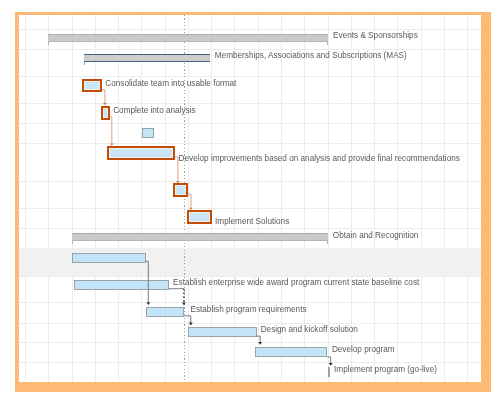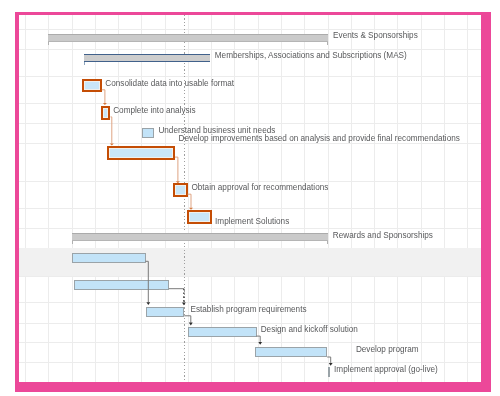--- a/index.html
+++ b/index.html
@@ -1,17 +1,17 @@
 <!DOCTYPE html>
 <html><head>
 <meta charset="utf-8">
 <style>
   html,body{margin:0;padding:0;background:#ffffff;}
   body{width:500px;height:396px;overflow:hidden;font-family:"Liberation Sans",sans-serif;}
-  #frame{position:absolute;left:15.4px;top:11.9px;width:475.6px;height:380.4px;background:#ec4899;}
+  #frame{position:absolute;left:15.4px;top:11.9px;width:475.6px;height:380.4px;background:#fdba74;}
   #plot{position:absolute;left:3.6px;top:3.1px;width:462.5px;height:366.8px;overflow:hidden;background:#ffffff;}
   .vgrid{position:absolute;width:1px;top:0;bottom:0;background:#ececec;}
   .hgrid{position:absolute;height:1px;left:0;right:0;background:#ececec;}
   .band{position:absolute;left:0;right:0;background:#f1f1f1;}
   .dotline{position:absolute;width:1px;top:0;bottom:0;
            background-image:repeating-linear-gradient(to bottom,#9e9e9e 0 1.1px,rgba(255,255,255,0) 1.1px 3.4px);}
   .lbl{position:absolute;font-size:8.2px;color:#58595b;white-space:nowrap;line-height:1;}
   .sbar{position:absolute;background:#cacaca;box-sizing:border-box;border-top:1px solid #ababab;border-bottom:1px solid #b5b5b5;}
   .stick{position:absolute;width:1px;background:#b0b0b0;}
   .dbar{position:absolute;background:#cdcdcd;box-sizing:border-box;border-top:1.4px solid #41618b;border-bottom:1.4px solid #41618b;}
@@ -62,45 +62,44 @@
       <div class="band" style="top: 233.1px; height: 27.8px;"></div>
       <div class="dotline" style="left: 165.2px;"></div>
       <div class="sbar" style="left: 29.4px; top: 18.9px; width: 279.6px; height: 7.9px;"></div>
       <div class="stick" style="left: 29.4px; top: 26.8px; height: 3px;"></div>
       <div class="stick" style="left: 308px; top: 26.8px; height: 3px;"></div>
       <div class="lbl" style="left: 314.1px; top: 17.4px;">Events &amp; Sponsorships</div>
       <div class="dbar" style="left: 64.7px; top: 38.7px; width: 126.3px; height: 8.1px;"></div>
       <div class="stick" style="left: 64.7px; top: 46.8px; height: 3px; background: rgb(143, 166, 190);"></div>
       <div class="lbl" style="left: 195.8px; top: 37.5px;">Memberships, Associations and Subscriptions (MAS)</div>
       <div class="obox" style="left: 62.6px; top: 63.8px; width: 20.2px; height: 13.2px;"></div>
-      <div class="lbl" style="left: 86.3px; top: 64.7px;">Consolidate data into usable format</div>
+      <div class="lbl" style="left: 86.3px; top: 64.7px;">Consolidate team into usable format</div>
       <div class="obox" style="left: 81.7px; top: 90.8px; width: 9.8px; height: 13.8px;"></div>
       <div class="lbl" style="left: 94.2px; top: 91.9px;">Complete into analysis</div>
       <div class="pbox" style="left: 123.3px; top: 113.2px; width: 11.5px; height: 9.7px;"></div>
-      <div class="lbl" style="left: 139.4px; top: 111.8px;">Understand business unit needs</div>
       <div class="obox" style="left: 88px; top: 130.8px; width: 68px; height: 13.8px;"></div>
-      <div class="lbl" style="left: 159.6px; top: 120px;">Develop improvements based on analysis and provide final recommendations</div>
+      <div class="lbl" style="left: 159.6px; top: 140px;">Develop improvements based on analysis and provide final recommendations</div>
       <div class="obox" style="left: 154.3px; top: 168.4px; width: 14.3px; height: 13.6px;"></div>
-      <div class="lbl" style="left: 172.4px; top: 169.1px;">Obtain approval for recommendations</div>
       <div class="obox" style="left: 167.6px; top: 195.1px; width: 25px; height: 13.6px;"></div>
       <div class="lbl" style="left: 196.1px; top: 203px;">Implement Solutions</div>
       <div class="sbar" style="left: 53.2px; top: 217.9px; width: 255.9px; height: 8.1px;"></div>
       <div class="stick" style="left: 53.2px; top: 226px; height: 3px;"></div>
       <div class="stick" style="left: 308.1px; top: 226px; height: 3px;"></div>
-      <div class="lbl" style="left: 313.8px; top: 216.9px;">Rewards and Sponsorships</div>
+      <div class="lbl" style="left: 313.8px; top: 216.9px;">Obtain and Recognition</div>
       <div class="pbox" style="left: 53.5px; top: 238.3px; width: 73.1px; height: 9.7px;"></div>
       <div class="pbox" style="left: 54.7px; top: 264.6px; width: 95.2px; height: 10px;"></div>
+      <div class="lbl" style="left: 154.1px; top: 264px;">Establish enterprise wide award program current state baseline cost</div>
       <div class="pbox" style="left: 127.4px; top: 292px; width: 37.8px; height: 9.6px;"></div>
       <div class="lbl" style="left: 171.5px; top: 291px;">Establish program requirements</div>
       <div class="pbox" style="left: 169.1px; top: 312.4px; width: 68.5px; height: 9.8px;"></div>
       <div class="lbl" style="left: 241.7px; top: 311.5px;">Design and kickoff solution</div>
       <div class="pbox" style="left: 236.3px; top: 332.2px; width: 71.9px; height: 9.6px;"></div>
-      <div class="lbl" style="left: 312.9px; top: 331.5px; margin-left: 24px;">Develop program</div>
+      <div class="lbl" style="left: 312.9px; top: 331.5px;">Develop program</div>
       <div class="pbox" style="left: 309.2px; top: 351.8px; width: 1.8px; height: 10.4px;"></div>
-      <div class="lbl" style="left: 315.1px; top: 351.4px;">Implement approval (go-live)</div>
+      <div class="lbl" style="left: 315.1px; top: 351.4px;">Implement program (go-live)</div>
       <svg width="463" height="368" viewBox="0 0 463 368" style="position: absolute; left: 0px; top: 0px; overflow: visible; shape-rendering: crispedges;">
         <path d="M 82.80 74.80 H 85.90" fill="none" stroke="#dfa483" stroke-width="1" style="shape-rendering: auto;"></path>
         <path d="M 85.90 74.80 V 88.10" fill="none" stroke="#dfa483" stroke-width="1" style="shape-rendering: auto;"></path>
         <path d="M 83.90 88.10 L 87.90 88.10 L 85.90 90.00 Z" fill="#d4793f" style="shape-rendering: auto;"></path>
         <path d="M 91.50 101.90 H 92.80" fill="none" stroke="#dfa483" stroke-width="1" style="shape-rendering: auto;"></path>
         <path d="M 92.80 101.90 V 128.50" fill="none" stroke="#dfa483" stroke-width="1" style="shape-rendering: auto;"></path>
         <path d="M 90.80 128.50 L 94.80 128.50 L 92.80 130.40 Z" fill="#d4793f" style="shape-rendering: auto;"></path>
         <path d="M 156.00 142.10 H 158.90" fill="none" stroke="#dfa483" stroke-width="1" style="shape-rendering: auto;"></path>
         <path d="M 158.90 142.10 V 166.30" fill="none" stroke="#dfa483" stroke-width="1" style="shape-rendering: auto;"></path>
         <path d="M 156.90 166.30 L 160.90 166.30 L 158.90 168.20 Z" fill="#d4793f" style="shape-rendering: auto;"></path>

